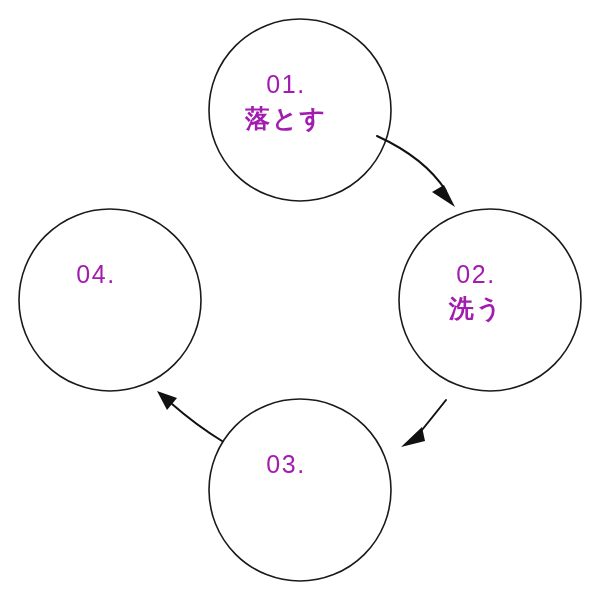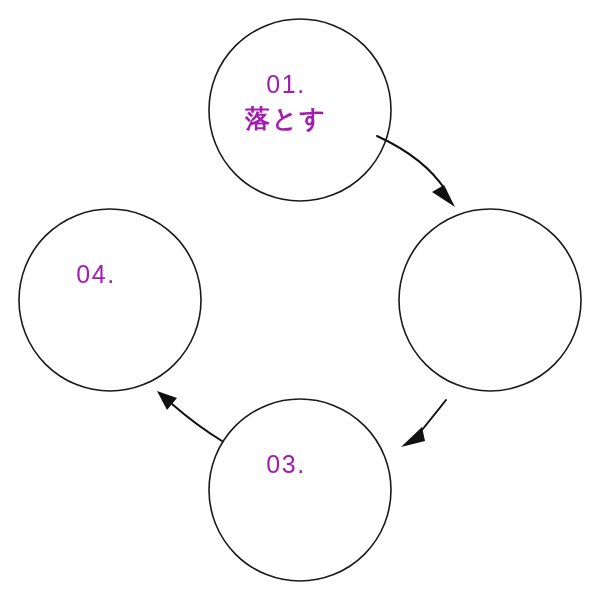--- a/index.html
+++ b/index.html
@@ -95,20 +95,24 @@
       <polygon class="flow-arrow-head" points="157,391 177,398 167,410"></polygon>
     </g>
 
   </svg>
 
   <div class="node-label" id="label-node-1">
     <div class="node-index">01.</div>
     <div class="node-title">落とす</div>
   </div>
 
+  <div class="node-label" id="label-node-2">
+    <div class="node-index">02.</div>
+    <div class="node-title">洗う</div>
+  </div>
 
   <div class="node-label" id="label-node-3">
     <div class="node-index">03.</div>
   </div>
 
   <div class="node-label" id="label-node-4">
     <div class="node-index">04.</div>
   </div>
 
 </div>

